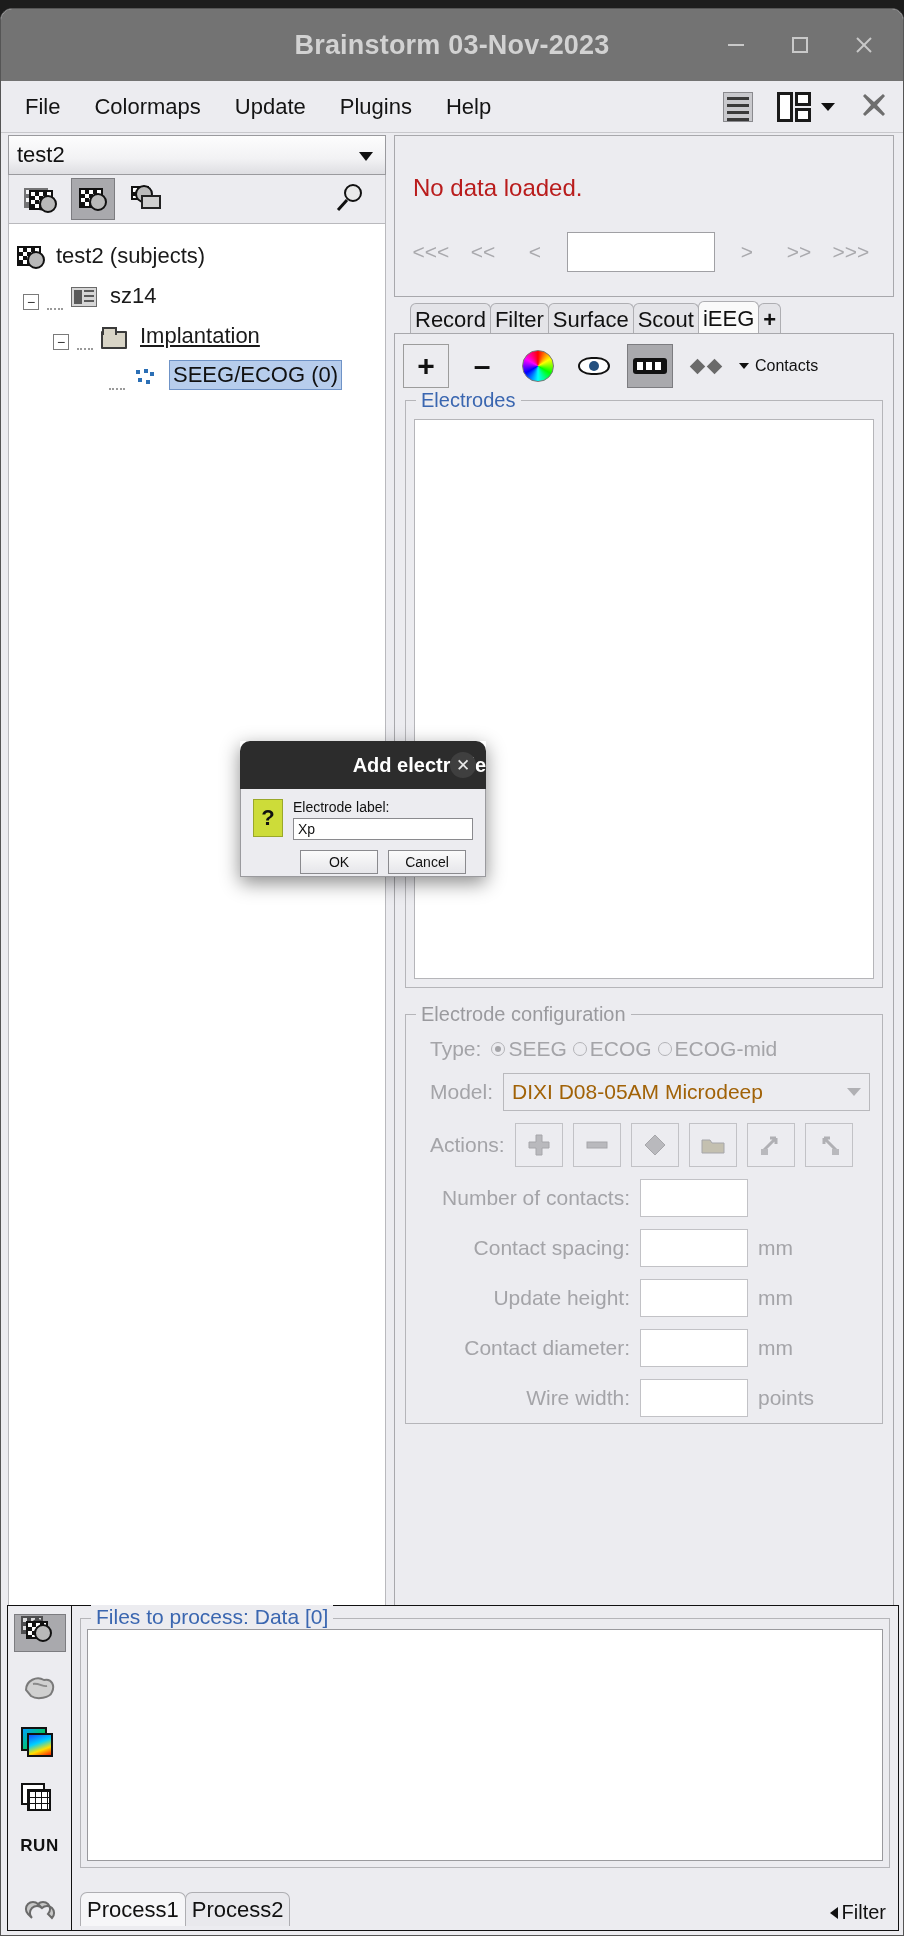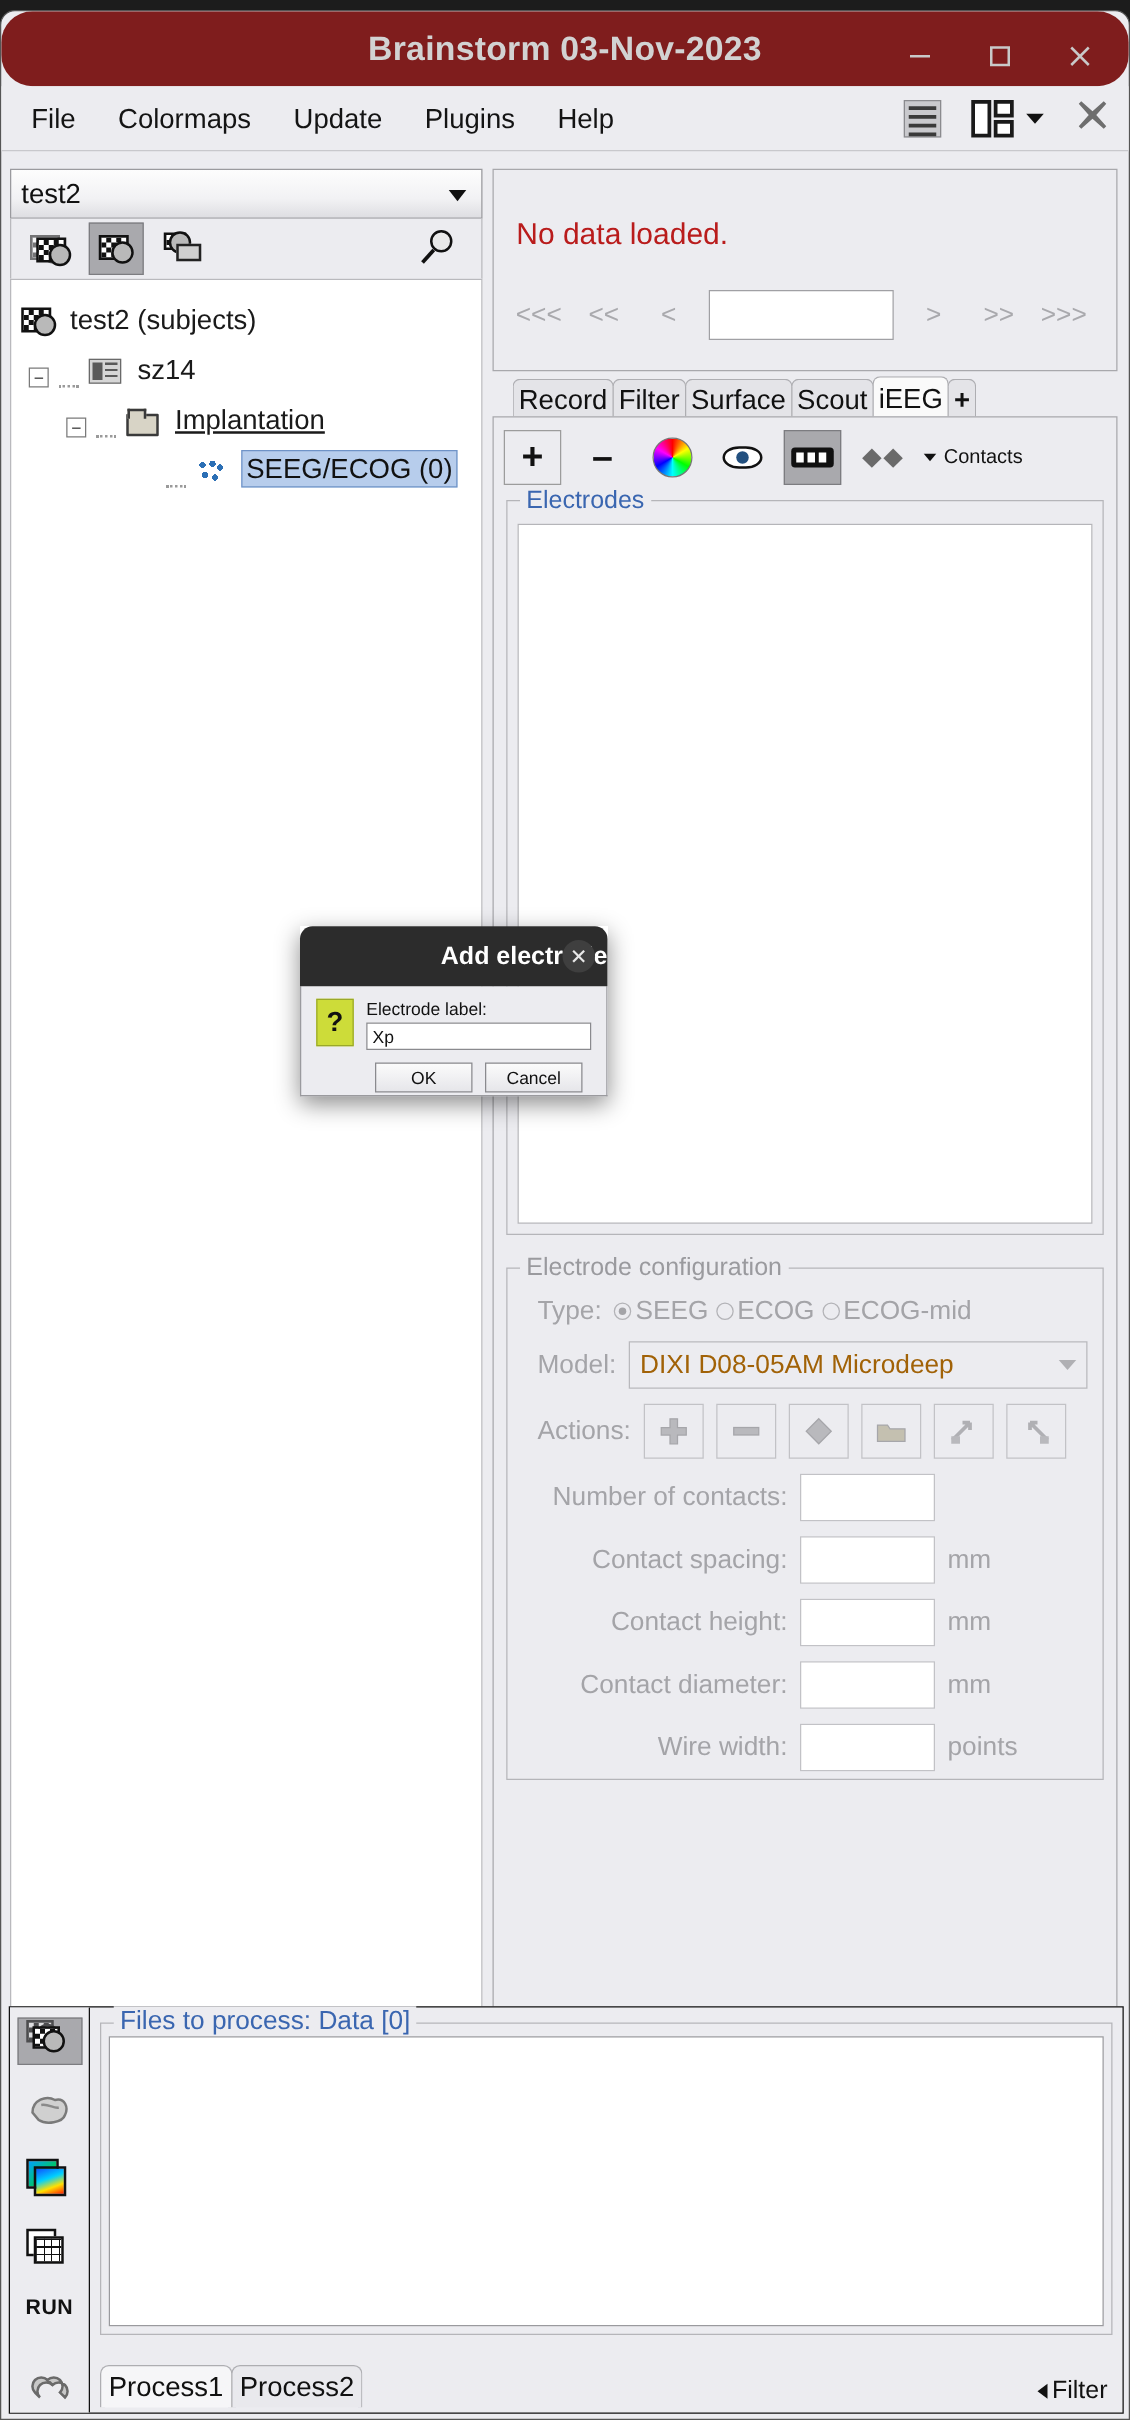--- a/index.html
+++ b/index.html
@@ -22,25 +22,25 @@
     left: 0; top: 8px;
     width: 904px; height: 1928px;
     background: #ececf0;
     border: 1px solid #555;
     border-top-left-radius: 12px;
     border-top-right-radius: 12px;
     overflow: hidden;
   }
   .titlebar {
     position: relative;
-    height: 60px;
-    background: #7f1d1d;
+    height: 72px;
+    background: #737373;
     border-top-left-radius: 11px;
     border-top-right-radius: 11px;
-    display: flex; align-items: center; justify-content: center; border-radius: 25px;
+    display: flex; align-items: center; justify-content: center;
   }
   .titlebar-text {
     color: #d2d2d2;
     font-size: 27px;
     font-weight: bold;
     letter-spacing: .2px;
   }
   .winbtns {
     position: absolute; right: 10px; top: 0; height: 72px;
     display: flex; align-items: center; gap: 34px; padding-right: 14px;
@@ -481,21 +481,21 @@
 
           <div class="tree-row" style="padding-left:44px;">
             <div class="expander">−</div>
             <div class="dotline"></div>
             <div class="ic">
                 <div class="ic-folder" style="position:absolute;left:0;top:7px;"></div>
               </div>
             <div class="lbl underline">Implantation</div>
           </div>
 
-          <div class="tree-row selected" style="padding-left:76px;margin-left:24px;">
+          <div class="tree-row selected" style="padding-left:76px;">
             <div class="spacer16"></div>
             <div class="dotline"></div>
             <div class="ic">
                 <div class="ic-seeg" style="position:absolute;left:0;top:3px;"></div>
               </div>
             <div class="lbl">SEEG/ECOG (0)</div>
           </div>
         </div>
       </div>
 
@@ -627,21 +627,21 @@
               <div class="cfg-label">Number of contacts:</div>
               <div class="num-field"></div>
               <div class="unit"></div>
             </div>
             <div class="cfg-row">
               <div class="cfg-label">Contact spacing:</div>
               <div class="num-field"></div>
               <div class="unit">mm</div>
             </div>
             <div class="cfg-row">
-              <div class="cfg-label">Contact height:</div>
+              <div class="cfg-label">Update height:</div>
               <div class="num-field"></div>
               <div class="unit">mm</div>
             </div>
             <div class="cfg-row">
               <div class="cfg-label">Contact diameter:</div>
               <div class="num-field"></div>
               <div class="unit">mm</div>
             </div>
             <div class="cfg-row">
               <div class="cfg-label">Wire width:</div>

